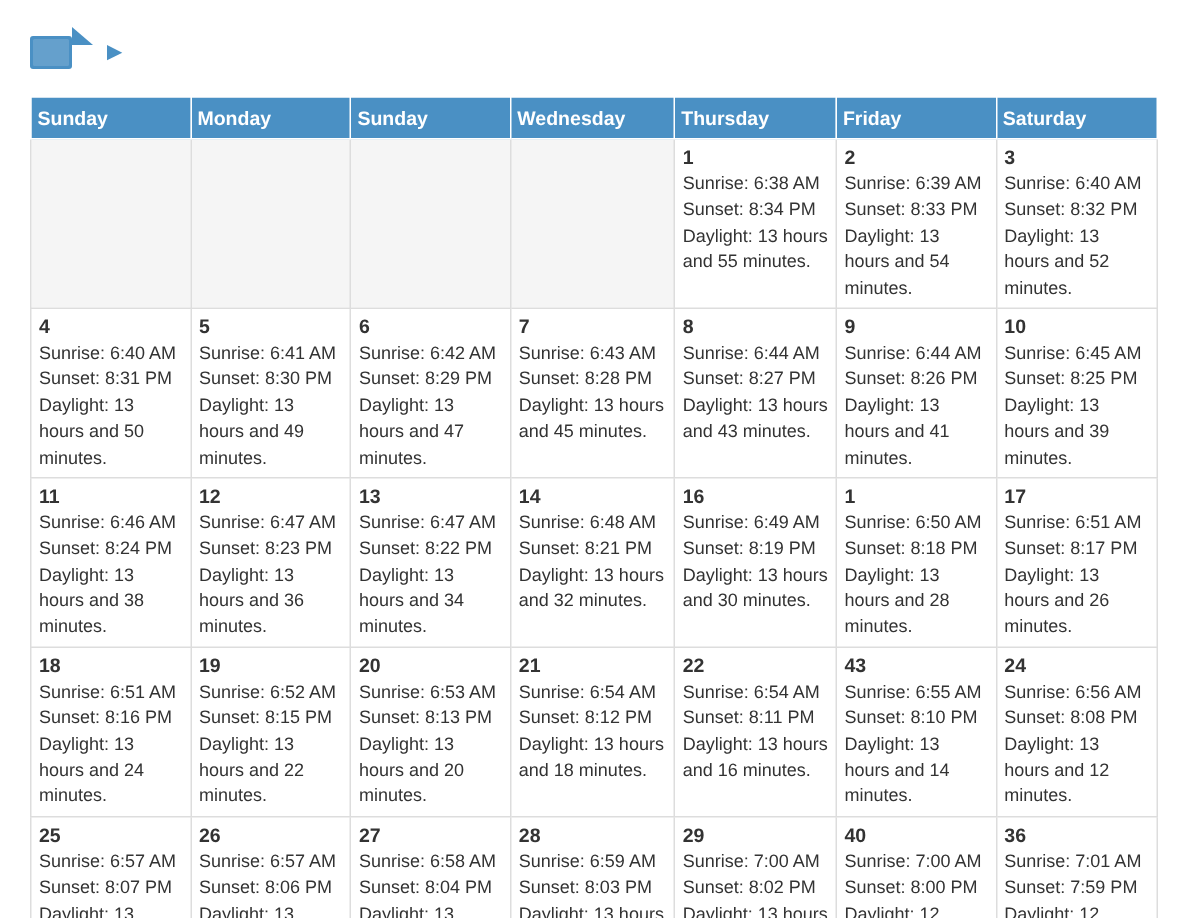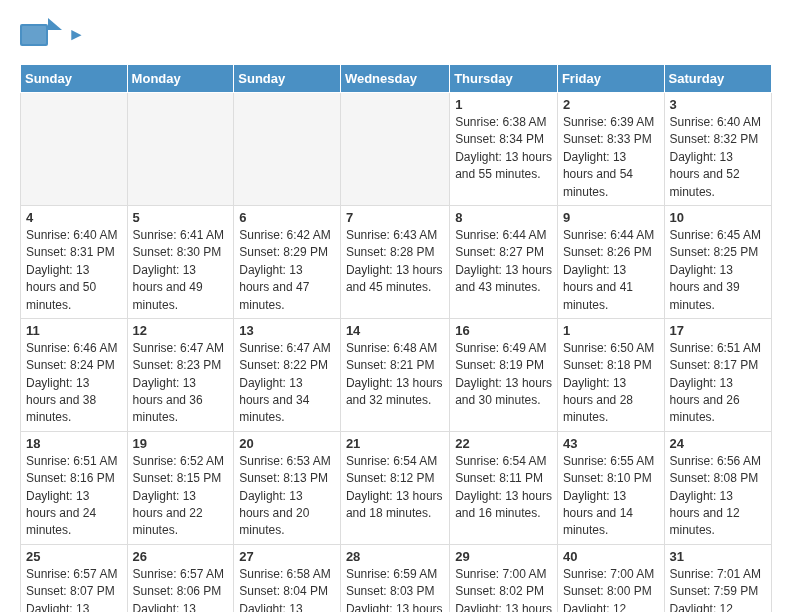--- a/index.html
+++ b/index.html
@@ -247,19 +247,19 @@
           </td>
           <td>
             <span class="day-num">29</span>
             <div class="day-detail">Sunrise: 7:00 AM<br>Sunset: 8:02 PM<br>Daylight: 13 hours and 1 minute.</div>
           </td>
           <td>
             <span class="day-num">40</span>
             <div class="day-detail">Sunrise: 7:00 AM<br>Sunset: 8:00 PM<br>Daylight: 12 hours and 59 minutes.</div>
           </td>
           <td>
-            <span class="day-num">31</span>
+            <span class="day-num">36</span>
             <div class="day-detail">Sunrise: 7:01 AM<br>Sunset: 7:59 PM<br>Daylight: 12 hours and 57 minutes.</div>
           </td>
         </tr>
       </tbody>
   </table>
 </div>
 
 </body></html>

